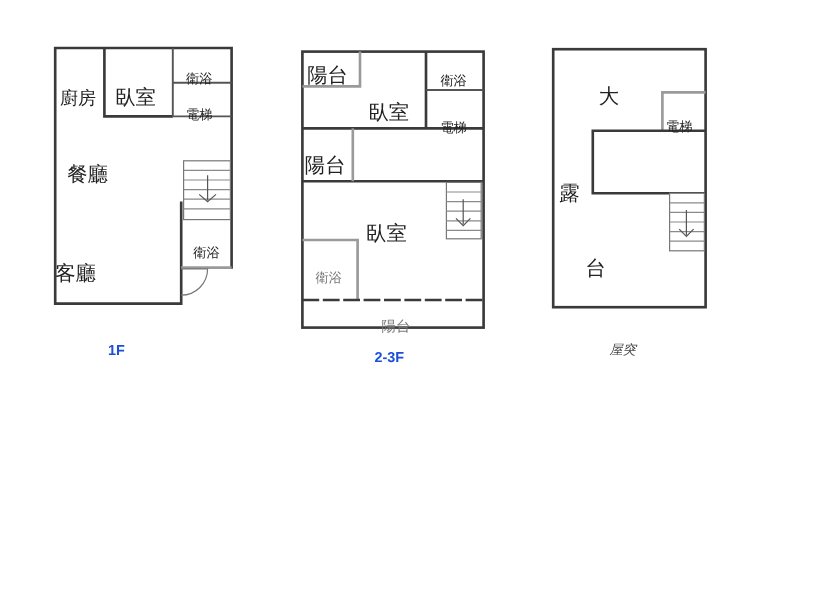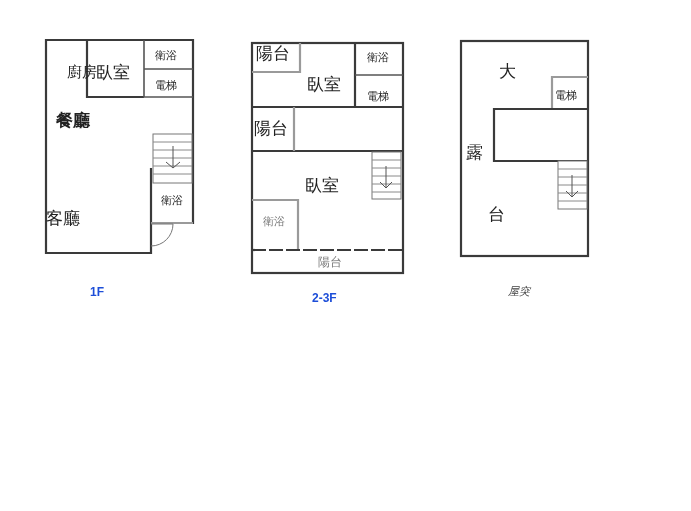--- a/index.html
+++ b/index.html
@@ -5,21 +5,21 @@
     html, body { margin: 0; padding: 0; background: #ffffff; }
     body { width: 691px; height: 511px; position: relative; overflow: hidden;
            font-family: "DejaVu Sans", sans-serif; }
     #plan { position: absolute; left: 0; top: 0; }
     .wall { stroke: #3a3a3a; stroke-width: 2.2; fill: none; }
     .wall-thin { stroke: #555; stroke-width: 1.6; fill: none; }
     .wall-soft { stroke: #9a9a9a; stroke-width: 2.2; fill: none; }
     .step { stroke: #8a8a8a; stroke-width: 1; }
     .stair-box { stroke: #777; stroke-width: 1; fill: #fff; }
     .arrow { stroke: #555; stroke-width: 1; fill: none; }
-    .lbl { position: absolute; white-space: nowrap; color: #222; line-height: 1; }
+    .lbl { position: absolute; white-space: nowrap; color: #222; line-height: 1; margin-top: 10px; }
     .lbl.big { font-size: 17px; }
     .lbl.mid { font-size: 15px; }
     .lbl.sm { font-size: 11px; }
     .lbl.faint { color: #777; }
     .floor-lbl { position: absolute; font-family: "Liberation Sans", sans-serif;
                  font-weight: bold; font-size: 12px; color: #1d4ed8; }
     .floor-lbl.light { font-weight: normal; color: #444; font-family: "DejaVu Sans", sans-serif; font-size: 11px; }
   </style>
 </head>
 <body>
@@ -96,25 +96,25 @@
     <line class="step" x1="558" y1="193" x2="587" y2="193"></line>
     <line class="step" x1="558" y1="201" x2="587" y2="201"></line>
     <g>
       <line class="arrow" x1="572" y1="175" x2="572" y2="196"></line>
       <polyline class="arrow" points="566,191 572,197 578,191"></polyline>
     </g>
   </g>
 </svg>
 
 <div>
-  <span class="lbl mid" style="left:67px;top:65px;text-align:center;">廚房</span>
+  <span class="lbl mid" style="left:50px;top:65px;text-align:center;">廚房</span>
   <span class="lbl big" style="left:96px;top:64px;">臥室</span>
   <span class="lbl sm" style="left:155px;top:50px;">衛浴</span>
   <span class="lbl sm" style="left:155px;top:80px;">電梯</span>
-  <span class="lbl big" style="left:56px;top:112px;font-weight:bold;">餐廳</span>
+  <span class="lbl big" style="left:56px;top:128px;">餐廳</span>
   <span class="lbl sm" style="left:161px;top:195px;">衛浴</span>
   <span class="lbl big" style="left:46px;top:210px;">客廳</span>
   <span class="floor-lbl" style="left:90px;top:285px;">1F</span>
 </div>
 
 <div>
   <span class="lbl big" style="left:256px;top:45px;">陽台</span>
   <span class="lbl big" style="left:307px;top:76px;">臥室</span>
   <span class="lbl sm" style="left:367px;top:52px;">衛浴</span>
   <span class="lbl sm" style="left:367px;top:91px;">電梯</span>

